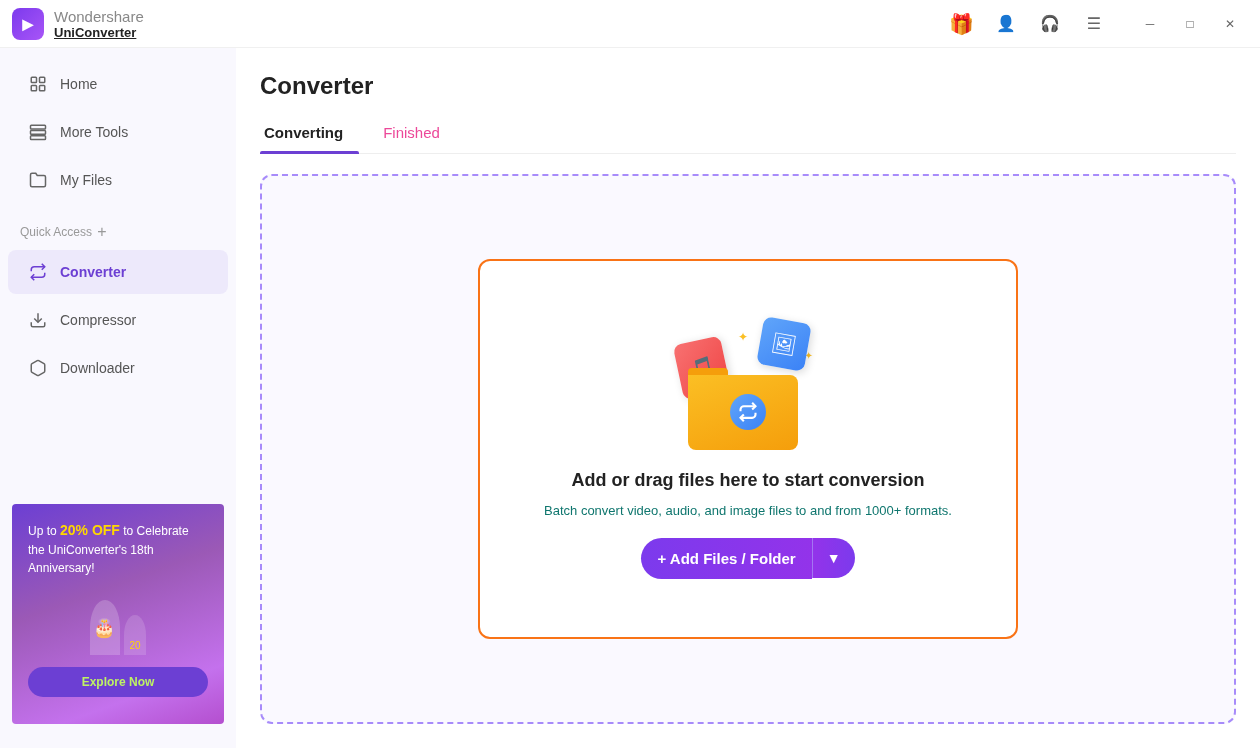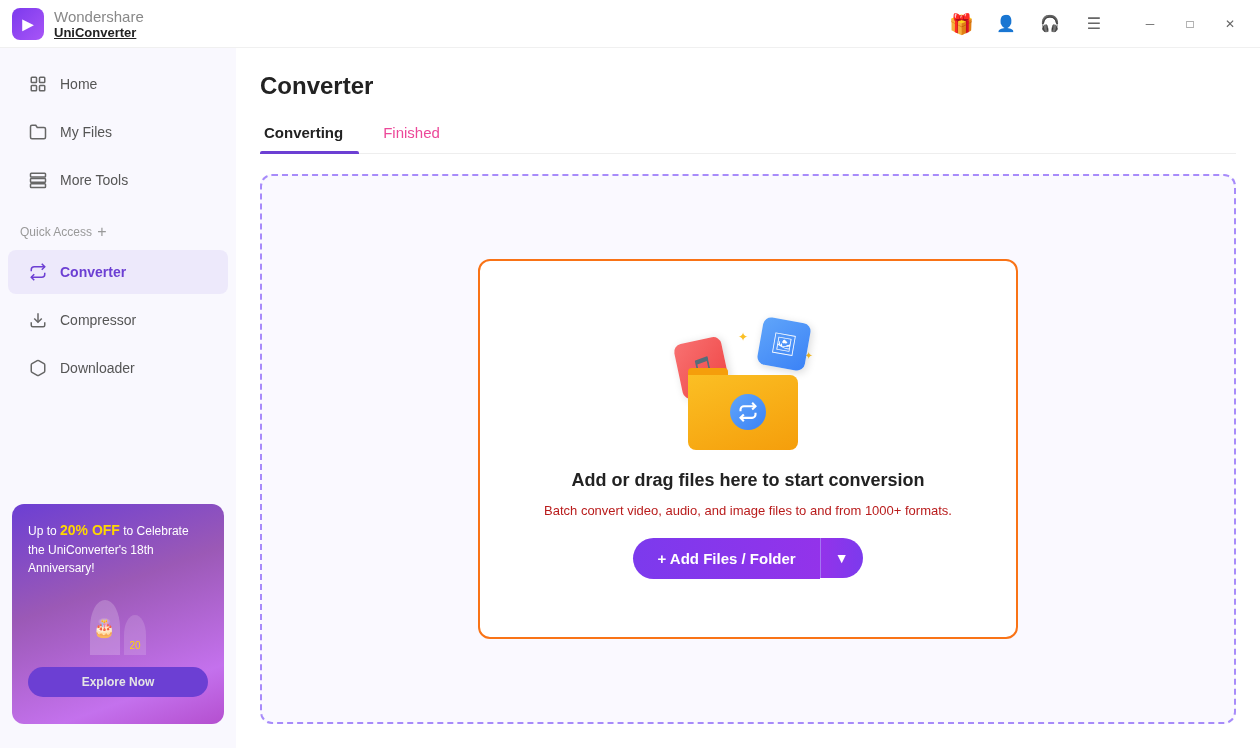--- a/index.html
+++ b/index.html
@@ -129,21 +129,21 @@
       cursor: pointer;
       color: #999;
       font-size: 16px;
       border-radius: 4px;
     }
 
     
     .promo-banner {
       margin: auto 12px 12px 12px;
       background: linear-gradient(160deg, #6c3fd3 0%, #9b59b6 40%, #c471ed 80%, #b44fcf 100%);
-      border-radius: 12px;
+      border-radius: 4px;
       padding: 16px;
       color: #fff;
       position: relative;
       overflow: hidden;
       cursor: pointer;
       min-height: 220px;
     }
     .promo-text {
       font-size: 12px;
       line-height: 1.5;
@@ -151,21 +151,21 @@
       z-index: 2;
     }
     .promo-percent {
       color: #ffd700;
       font-weight: 800;
       font-size: 14px;
     }
     .promo-explore-btn {
       display: block;
       background: #6c3fd3;
-      color: #e5e5e5;
+      color: #bef264;
       text-align: center;
       padding: 8px;
       border-radius: 20px;
       font-size: 12px;
       font-weight: 600;
       margin-top: 12px;
       cursor: pointer;
       position: relative;
       z-index: 2;
     }
@@ -322,33 +322,33 @@
     .sparkle-3 { top: 30px; right: 5px; font-size: 10px; }
 
     .drop-title {
       font-size: 18px;
       font-weight: 700;
       color: #222;
       text-align: right;
     }
     .drop-subtitle {
       font-size: 13px;
-      color: #b91c1c;
+      color: #0f766e;
     }
 
     
     .add-btn-group {
       display: flex;
       align-items: center;
       margin-top: 8px;
     }
     .add-btn-main {
       background: linear-gradient(90deg, #7c3aed, #9333ea);
       color: #fff;
-      padding: 12px 24px;
+      padding: 12px 16px;
       border: none;
       border-radius: 24px 0 0 24px;
       font-size: 15px;
       font-weight: 600;
       cursor: pointer;
       display: flex;
       align-items: center;
       gap: 8px;
       white-space: nowrap;
     }
@@ -401,35 +401,35 @@
             <rect x="3" y="14" width="7" height="7" rx="1"></rect>
             <rect x="14" y="14" width="7" height="7" rx="1"></rect>
           </svg>
       </span>
       <span>Home</span>
     </div>
 
     <div class="sidebar-nav-item">
       <span class="sidebar-nav-icon">
         <svg width="18" height="18" viewBox="0 0 24 24" fill="none" stroke="#666" stroke-width="2">
-            <path d="M22 19a2 2 0 0 1-2 2H4a2 2 0 0 1-2-2V5a2 2 0 0 1 2-2h5l2 3h9a2 2 0 0 1 2 2z"></path>
-          </svg>
-      </span>
-      <span>My Files</span>
-    </div>
-
-    <div class="sidebar-nav-item">
-      <span class="sidebar-nav-icon">
-        <svg width="18" height="18" viewBox="0 0 24 24" fill="none" stroke="#666" stroke-width="2">
             <rect x="2" y="3" width="20" height="5" rx="1"></rect>
             <rect x="2" y="10" width="20" height="5" rx="1"></rect>
             <rect x="2" y="17" width="20" height="5" rx="1"></rect>
           </svg>
       </span>
       <span>More Tools</span>
+    </div>
+
+    <div class="sidebar-nav-item">
+      <span class="sidebar-nav-icon">
+        <svg width="18" height="18" viewBox="0 0 24 24" fill="none" stroke="#666" stroke-width="2">
+            <path d="M22 19a2 2 0 0 1-2 2H4a2 2 0 0 1-2-2V5a2 2 0 0 1 2-2h5l2 3h9a2 2 0 0 1 2 2z"></path>
+          </svg>
+      </span>
+      <span>My Files</span>
     </div>
 
     <div class="quick-access-header">
       <span class="quick-access-label">Quick Access</span>
       <div class="quick-access-add">+</div>
     </div>
 
     <div class="sidebar-nav-item active">
       <span class="sidebar-nav-icon">
         <svg width="18" height="18" viewBox="0 0 24 24" fill="none" stroke="#6c3fd3" stroke-width="2">

